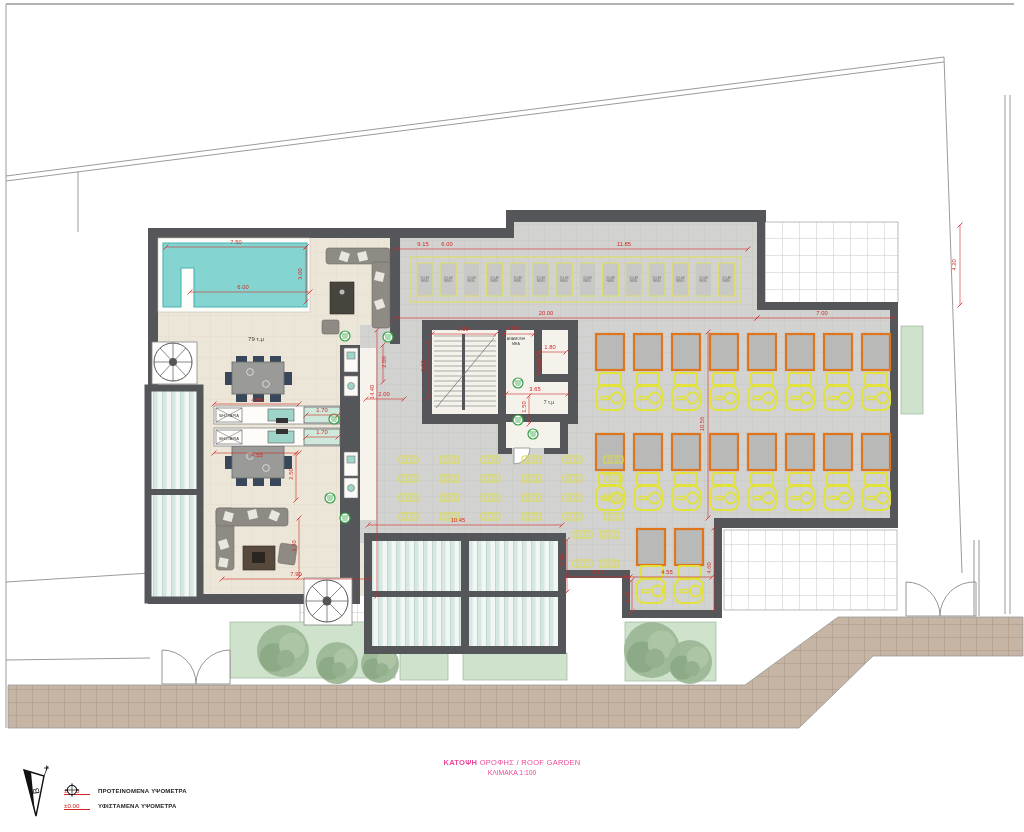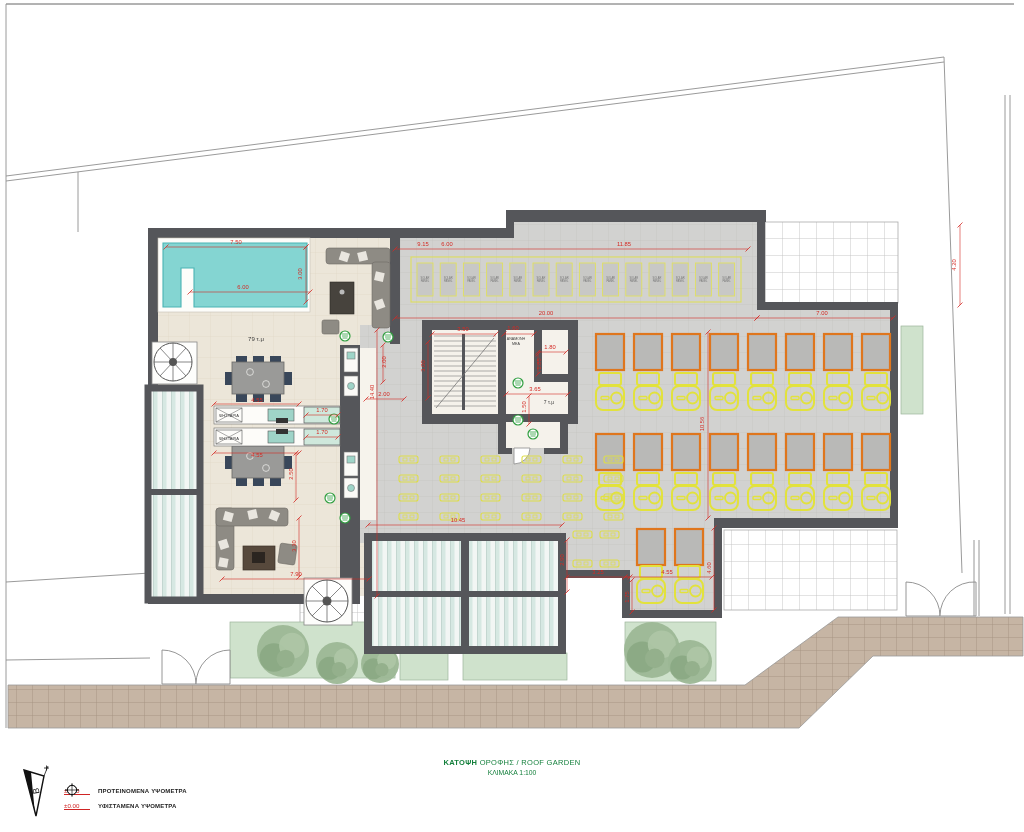--- a/index.html
+++ b/index.html
@@ -1,19 +1,19 @@
 <!DOCTYPE html>
 <html><head>
 <meta charset="utf-8">
 <style>
   html,body{margin:0;padding:0;background:#fff;}
   .sheet{position:relative;width:1024px;height:832px;background:#fff;overflow:hidden;
          font-family:"Liberation Sans", sans-serif;}
   svg{position:absolute;left:0;top:0;}
-  .titleblock{position:absolute;left:362px;top:758px;width:300px;text-align:center;color:#15803d;}
+  .titleblock{position:absolute;left:362px;top:758px;width:300px;text-align:center;color:#ec4899;}
   .titleblock .t1{font-size:7.5px;letter-spacing:.3px;}
   .titleblock .t1 b{font-weight:700;}
   .titleblock .t2{font-size:6.8px;margin-top:2px;}
   .legend{position:absolute;left:64px;top:783px;color:#222;}
   .legend-row{display:flex;align-items:center;height:15px;}
   .legend-sym{width:22px;height:14px;flex:0 0 22px;}
   .legend-val{color:#cf2424;font-size:6.2px;border-bottom:1px solid #cf2424;width:26px;text-align:left;margin-right:8px;}
   .legend-lab{font-size:6px;font-weight:700;letter-spacing:.2px;}
 </style>
 </head>

